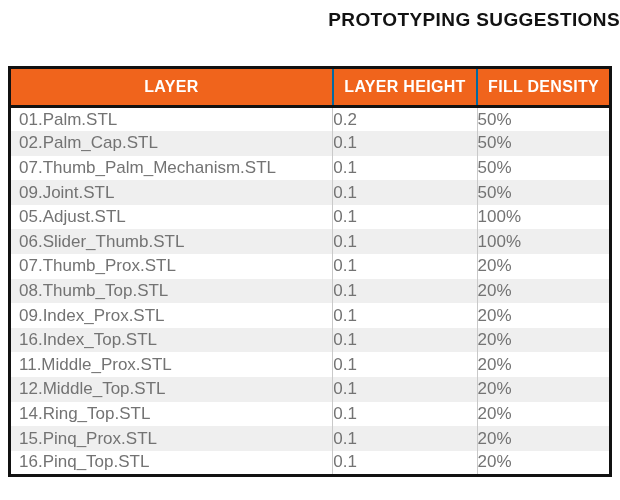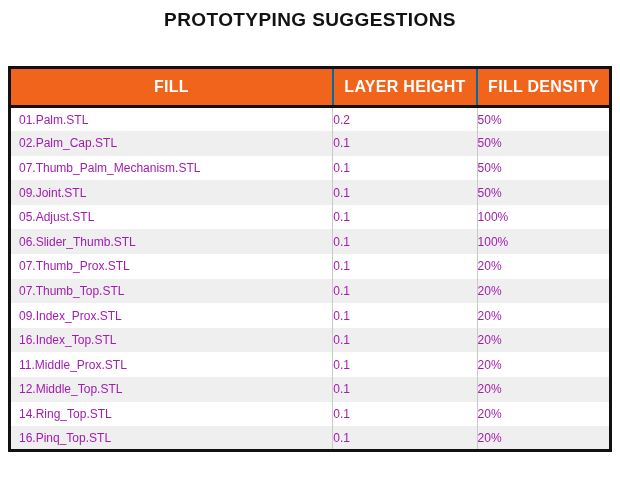--- a/index.html
+++ b/index.html
@@ -4,21 +4,21 @@
 <style>
   * { box-sizing: border-box; margin: 0; padding: 0; }
   html, body {
     width: 620px; height: 500px;
     background: #ffffff;
     font-family: "Liberation Sans", "DejaVu Sans", sans-serif;
     overflow: hidden;
   }
   .page { width: 620px; height: 500px; position: relative; }
   .title {
-    text-align: center;
+    text-align: right;
     margin-top: 9px;
     font-size: 19px;
     font-weight: bold;
     letter-spacing: 0.4px;
     color: #121212;
   }
   table.proto {
     position: absolute;
     left: 8px; top: 57px;
     width: 604px;
@@ -37,22 +37,22 @@
     letter-spacing: 0.3px;
     height: 39px;
     text-align: center;
     vertical-align: middle;
     border-bottom: 3px solid #111111;
     border-left: 2px solid #0369a1;
   }
   thead th:first-child { border-left: none; }
   tbody td {
     height: 24.6px;
-    font-size: 12px;
-    color: #a21caf;
+    font-size: 17px;
+    color: #737373;
     vertical-align: middle;
     border-left: 1px solid #c9c9c9;
     white-space: nowrap;
     overflow: hidden;
   }
   tbody td:first-child { border-left: none; }
   tbody tr:nth-child(even) { background: #EFEFEF; }
   tbody tr:nth-child(odd)  { background: #FFFFFF; }
   td.c-part { text-align: left; padding-left: 8px; }
   td.c-num  { }
@@ -65,21 +65,21 @@
   <div class="title">PROTOTYPING SUGGESTIONS</div>
 
   <table class="proto">
     <colgroup>
       <col class="c1">
         <col class="c2">
         <col class="c3">
     </colgroup>
     <thead>
       <tr>
-        <th>FILL</th>
+        <th>LAYER</th>
         <th>LAYER HEIGHT</th>
         <th>FILL DENSITY</th>
       </tr>
     </thead>
     <tbody>
         <tr>
           <td class="c-part">01.Palm.STL</td>
           <td class="c-num">0.2</td>
           <td class="c-num">50%</td>
         </tr>
@@ -107,21 +107,21 @@
           <td class="c-part">06.Slider_Thumb.STL</td>
           <td class="c-num">0.1</td>
           <td class="c-num">100%</td>
         </tr>
         <tr>
           <td class="c-part">07.Thumb_Prox.STL</td>
           <td class="c-num">0.1</td>
           <td class="c-num">20%</td>
         </tr>
         <tr>
-          <td class="c-part">07.Thumb_Top.STL</td>
+          <td class="c-part">08.Thumb_Top.STL</td>
           <td class="c-num">0.1</td>
           <td class="c-num">20%</td>
         </tr>
         <tr>
           <td class="c-part">09.Index_Prox.STL</td>
           <td class="c-num">0.1</td>
           <td class="c-num">20%</td>
         </tr>
         <tr>
           <td class="c-part">16.Index_Top.STL</td>
@@ -137,20 +137,25 @@
           <td class="c-part">12.Middle_Top.STL</td>
           <td class="c-num">0.1</td>
           <td class="c-num">20%</td>
         </tr>
         <tr>
           <td class="c-part">14.Ring_Top.STL</td>
           <td class="c-num">0.1</td>
           <td class="c-num">20%</td>
         </tr>
         <tr>
+          <td class="c-part">15.Pinq_Prox.STL</td>
+          <td class="c-num">0.1</td>
+          <td class="c-num">20%</td>
+        </tr>
+        <tr>
           <td class="c-part">16.Pinq_Top.STL</td>
           <td class="c-num">0.1</td>
           <td class="c-num">20%</td>
         </tr>
       </tbody>
   </table>
 
 </div>
 
 </body></html>

